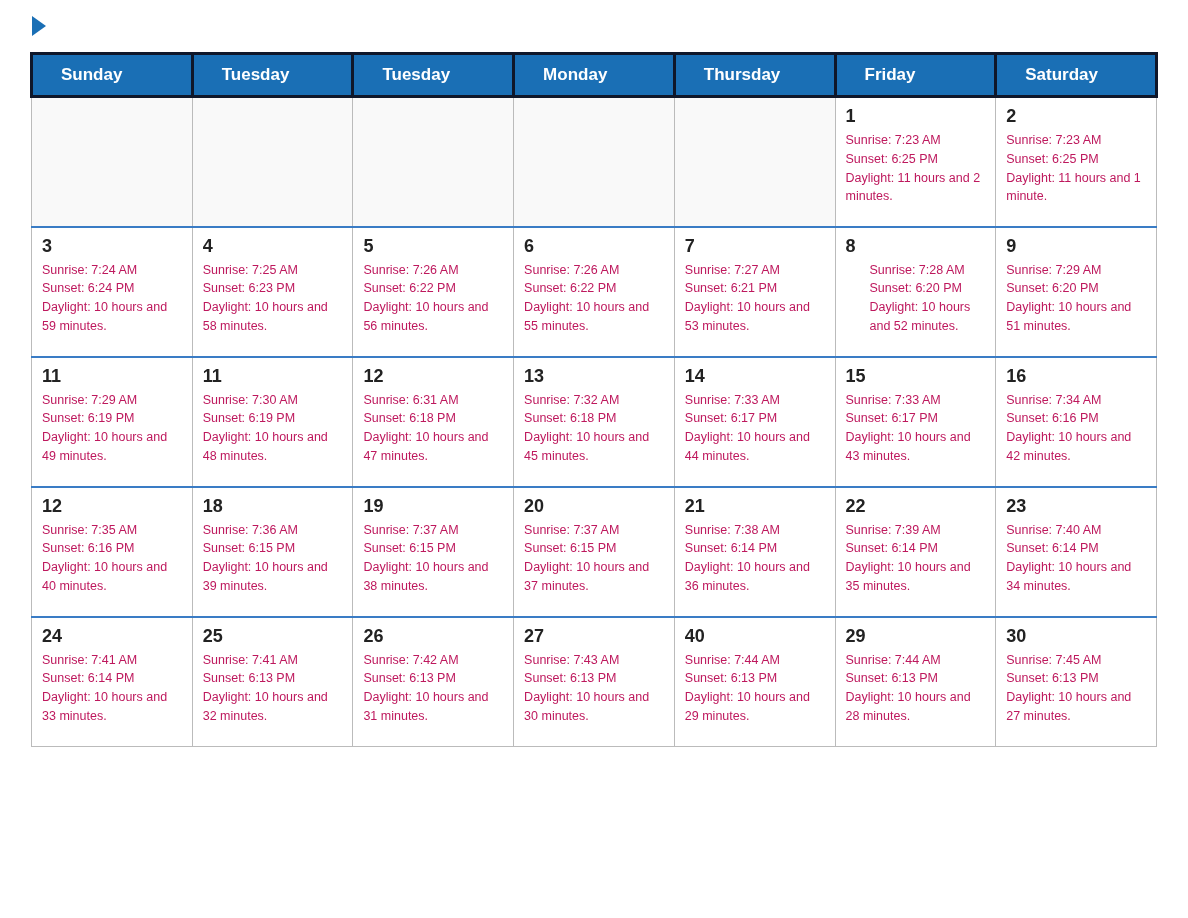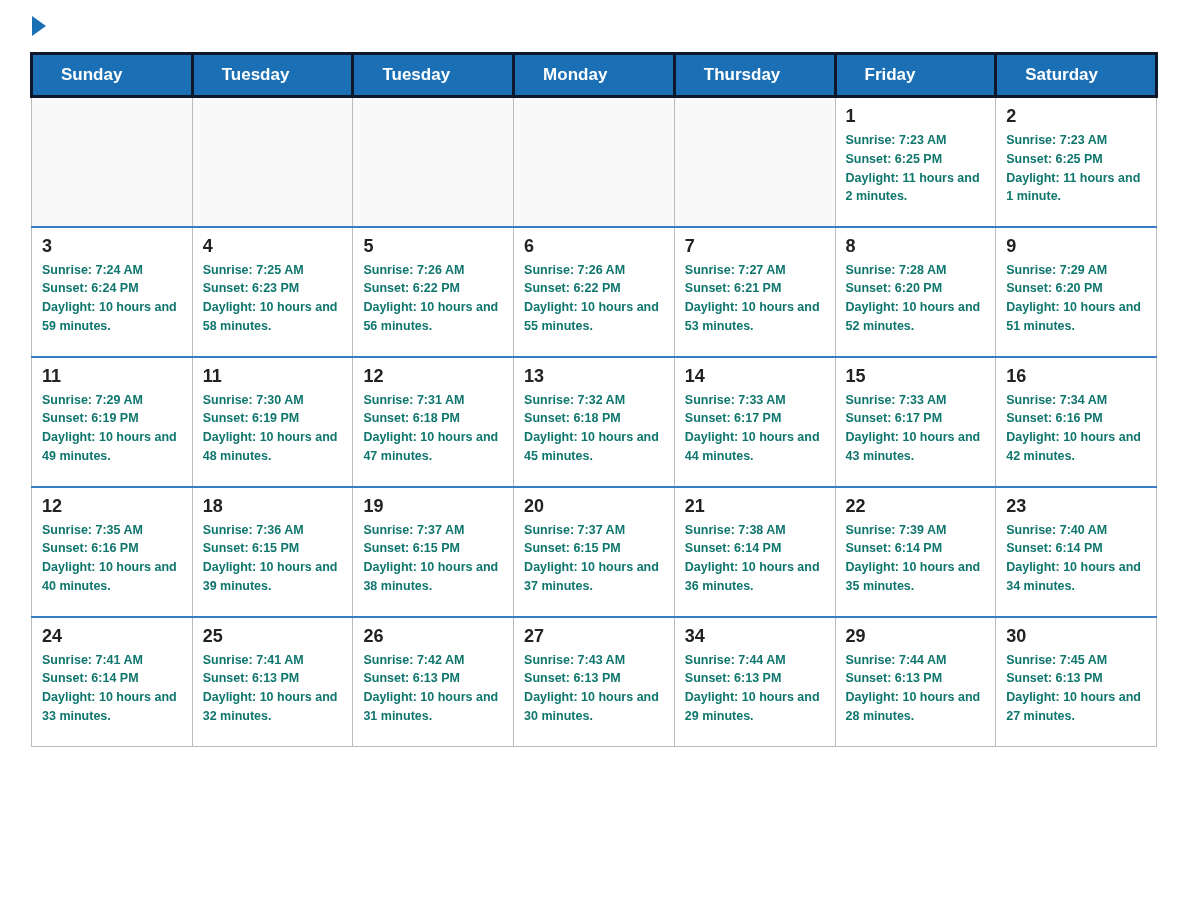--- a/index.html
+++ b/index.html
@@ -86,22 +86,21 @@
     .day-number {
       font-size: 18px;
       font-weight: bold;
       color: #222;
       display: block;
       margin-bottom: 4px;
     }
     .day-info {
       font-size: 12.5px;
       line-height: 1.5;
-      color: #0f766e;
-      font-weight: bold;
+      color: #be185d;
     }
     .empty-cell {
       background: #f9f9f9;
     }
     tr:not(:last-child) td {
       border-bottom: 2px solid #3a7cc5;
     }
   </style>
 </head>
 <body>
@@ -178,21 +177,21 @@
 Daylight: 10 hours and 55 minutes.</div>
         </td>
         <td>
           <span class="day-number">7</span>
           <div class="day-info" style="white-space: pre-line;">Sunrise: 7:27 AM
 Sunset: 6:21 PM
 Daylight: 10 hours and 53 minutes.</div>
         </td>
         <td>
           <span class="day-number">8</span>
-          <div class="day-info" style="white-space: pre-line;">Sunrise: 7:28 AM
+          <div class="day-info" style="white-space: pre-line; margin-left: 24px;">Sunrise: 7:28 AM
 Sunset: 6:20 PM
 Daylight: 10 hours and 52 minutes.</div>
         </td>
         <td>
           <span class="day-number">9</span>
           <div class="day-info" style="white-space: pre-line;">Sunrise: 7:29 AM
 Sunset: 6:20 PM
 Daylight: 10 hours and 51 minutes.</div>
         </td>
       </tr>
@@ -204,21 +203,21 @@
 Daylight: 10 hours and 49 minutes.</div>
         </td>
         <td>
           <span class="day-number">11</span>
           <div class="day-info" style="white-space: pre-line;">Sunrise: 7:30 AM
 Sunset: 6:19 PM
 Daylight: 10 hours and 48 minutes.</div>
         </td>
         <td>
           <span class="day-number">12</span>
-          <div class="day-info" style="white-space: pre-line;">Sunrise: 7:31 AM
+          <div class="day-info" style="white-space: pre-line;">Sunrise: 6:31 AM
 Sunset: 6:18 PM
 Daylight: 10 hours and 47 minutes.</div>
         </td>
         <td>
           <span class="day-number">13</span>
           <div class="day-info" style="white-space: pre-line;">Sunrise: 7:32 AM
 Sunset: 6:18 PM
 Daylight: 10 hours and 45 minutes.</div>
         </td>
         <td>
@@ -303,21 +302,21 @@
 Sunset: 6:13 PM
 Daylight: 10 hours and 31 minutes.</div>
         </td>
         <td>
           <span class="day-number">27</span>
           <div class="day-info" style="white-space: pre-line;">Sunrise: 7:43 AM
 Sunset: 6:13 PM
 Daylight: 10 hours and 30 minutes.</div>
         </td>
         <td>
-          <span class="day-number">34</span>
+          <span class="day-number">40</span>
           <div class="day-info" style="white-space: pre-line;">Sunrise: 7:44 AM
 Sunset: 6:13 PM
 Daylight: 10 hours and 29 minutes.</div>
         </td>
         <td>
           <span class="day-number">29</span>
           <div class="day-info" style="white-space: pre-line;">Sunrise: 7:44 AM
 Sunset: 6:13 PM
 Daylight: 10 hours and 28 minutes.</div>
         </td>

